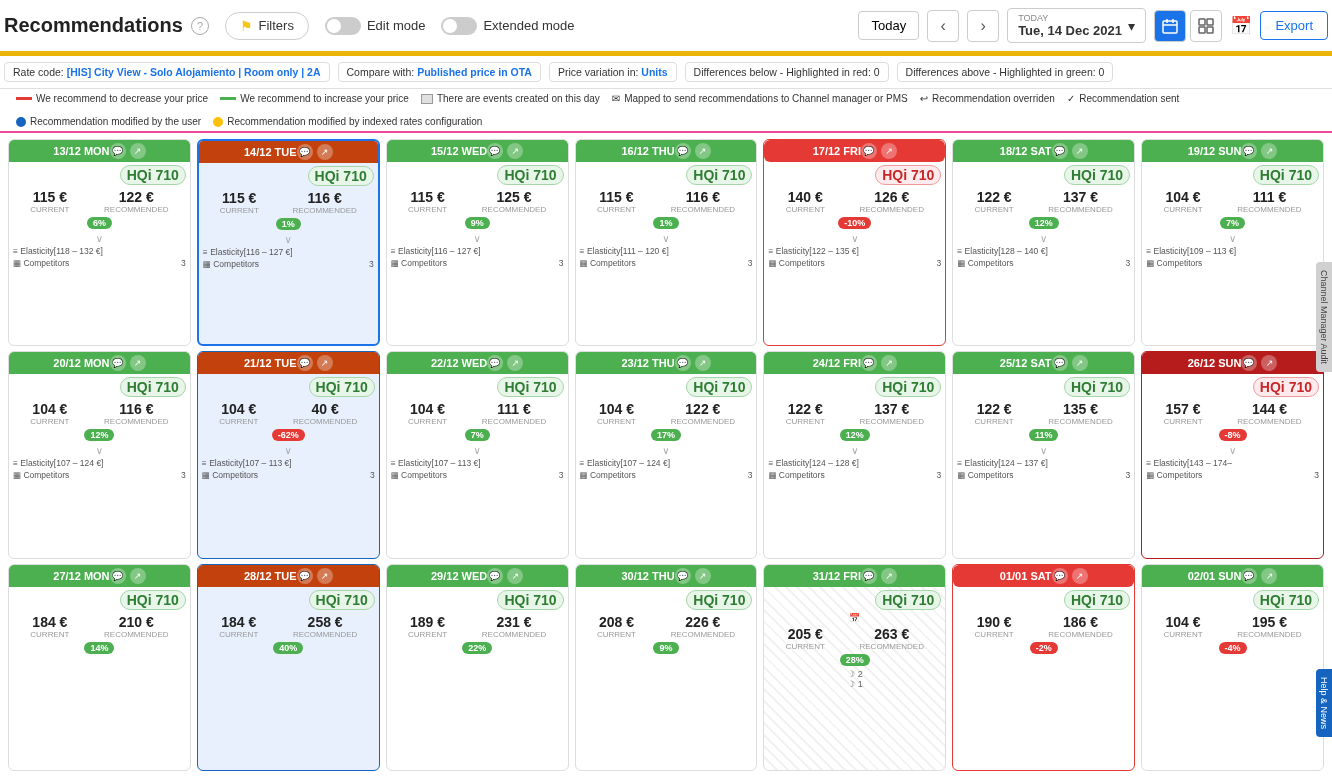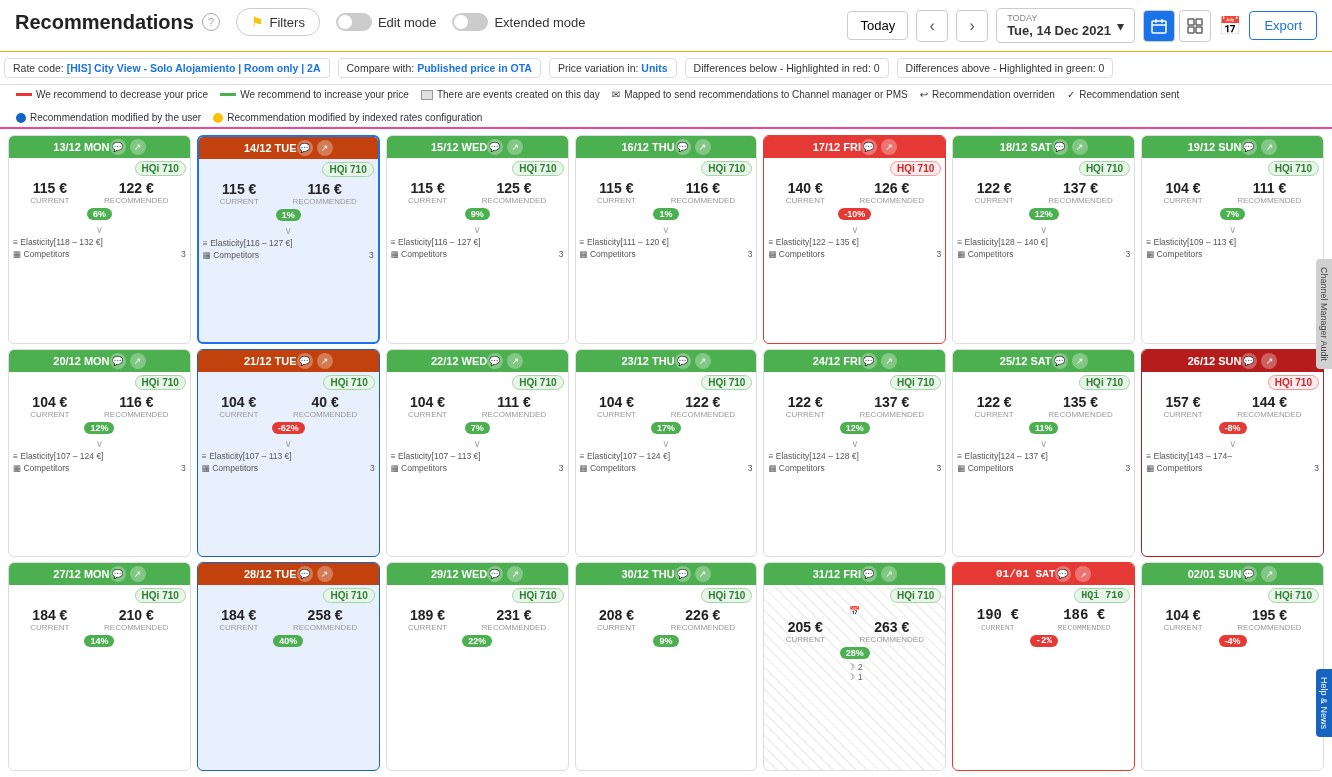--- a/index.html
+++ b/index.html
@@ -1,21 +1,21 @@
 <!DOCTYPE html>
 <html><head>
   <meta charset="utf-8">
   <style>
     * { box-sizing: border-box; margin: 0; padding: 0; }
     body { font-family: Arial, sans-serif; background: #f0f2f5; font-size: 11px; color: #333; overflow: hidden; width: 1332px; height: 777px; }
     
     .page { width: 1332px; height: 777px; background: #fff; display: flex; flex-direction: column; }
     
     
-    .header { display: flex; align-items: flex-start; justify-content: space-between; padding: 8px 15px; background: #fff; border-bottom: 1px solid #eab308; }
+    .header { display: flex; align-items: center; justify-content: space-between; padding: 8px 4px; background: #fff; border-bottom: 5px solid #eab308; }
     .header-left { display: flex; align-items: center; gap: 16px; }
     .title { font-size: 20px; font-weight: 700; color: #222; }
     .help-icon { width: 18px; height: 18px; border-radius: 50%; border: 1.5px solid #aaa; display: flex; align-items: center; justify-content: center; color: #aaa; font-size: 11px; cursor: pointer; }
     .filter-btn { display: flex; align-items: center; gap: 6px; border: 1.5px solid #ccc; border-radius: 20px; padding: 5px 14px; cursor: pointer; background: #fff; font-size: 13px; color: #333; }
     .toggle-wrap { display: flex; align-items: center; gap: 6px; }
     .toggle { width: 36px; height: 18px; border-radius: 9px; background: #ccc; position: relative; cursor: pointer; }
     .toggle::after { content: ''; position: absolute; width: 14px; height: 14px; border-radius: 50%; background: #fff; top: 2px; left: 2px; transition: left 0.2s; }
     .toggle-label { font-size: 13px; color: #333; }
     .header-right { display: flex; align-items: center; gap: 8px; }
     .nav-btn { width: 32px; height: 32px; border: 1px solid #ccc; border-radius: 4px; background: #fff; cursor: pointer; display: flex; align-items: center; justify-content: center; font-size: 16px; color: #555; }
@@ -39,27 +39,27 @@
     .legend-dot { width: 10px; height: 10px; border-radius: 50%; }
     .calendar-row { display: grid; grid-template-columns: repeat(7, 1fr); gap: 6px; flex: 1; }
     
     
     .day-card { background: #fff; border: 1px solid #ddd; border-radius: 6px; display: flex; flex-direction: column; overflow: hidden; position: relative; min-height: 0; }
     .day-card.today { border: 2px solid #1a73e8; background: #e8f0fe; }
     
     .day-header { display: flex; align-items: center; justify-content: center; padding: 3px 6px; border-radius: 4px 4px 0 0; }
     .day-header.green { background: #4caf50; color: #fff; }
     .day-header.blue { background: #c2410c; color: #fff; }
-    .day-header.red { background: #e53935; color: #fff; }
+    .day-header.red { background: #e53935; color: #fff; border-radius: 6px; }
     .day-header.dark-red { background: #b71c1c; color: #fff; }
     .day-name { font-size: 11px; font-weight: 700; }
     .day-icons { display: flex; gap: 4px; }
     .day-icon { width: 16px; height: 16px; border-radius: 50%; background: rgba(255,255,255,0.3); display: flex; align-items: center; justify-content: center; font-size: 9px; color: #fff; cursor: pointer; }
 
-    .hqi-badge { display: inline-block; padding: 1px 6px; border-radius: 10px; font-size: 10px; font-weight: 700; margin: 2px auto; text-align: center; }
+    .hqi-badge { display: inline-block; padding: 1px 6px; border-radius: 10px; font-size: 14px; font-weight: 700; margin: 2px auto; text-align: center; }
     .hqi-green { background: #e8f5e9; color: #2e7d32; border: 1px solid #a5d6a7; }
     .hqi-red { background: #ffebee; color: #c62828; border: 1px solid #ef9a9a; }
     
     .pct-badge { display: inline-block; padding: 1px 6px; border-radius: 10px; font-size: 9px; font-weight: 700; margin: 1px auto; }
     .pct-green { background: #4caf50; color: #fff; }
     .pct-red { background: #e53935; color: #fff; }
 
     .calendar-wrapper { flex: 1; overflow: hidden; position: relative; padding: 6px 8px 6px 8px; display: flex; flex-direction: column; gap: 5px; }
     
     .hqi-wrap { text-align: right; padding: 1px 4px 0 4px; }
@@ -805,21 +805,21 @@
             <div class="price-lbl">RECOMMENDED</div>
           </div>
         </div>
         <div class="pct-wrap">
           <span class="pct-badge pct-green">28%</span>
         </div>
         <div style="text-align:center;font-size:9px;color:#666;">☽ 2</div>
         <div style="text-align:center;font-size:9px;color:#666;">☽ 1</div>
       </div>
 
-      <div class="day-card" style="border-color:#e53935;font-family:Liberation Mono, monospace;">
+      <div class="day-card" style="border-color:#e53935;">
         <div class="day-header red">
           <span class="day-name">01/01 SAT</span>
           <div class="day-icons">
             <div class="day-icon">💬</div>
             <div class="day-icon">↗</div>
           </div>
         </div>
         <div class="hqi-wrap">
           <span class="hqi-badge hqi-green">HQi 710</span>
         </div>

